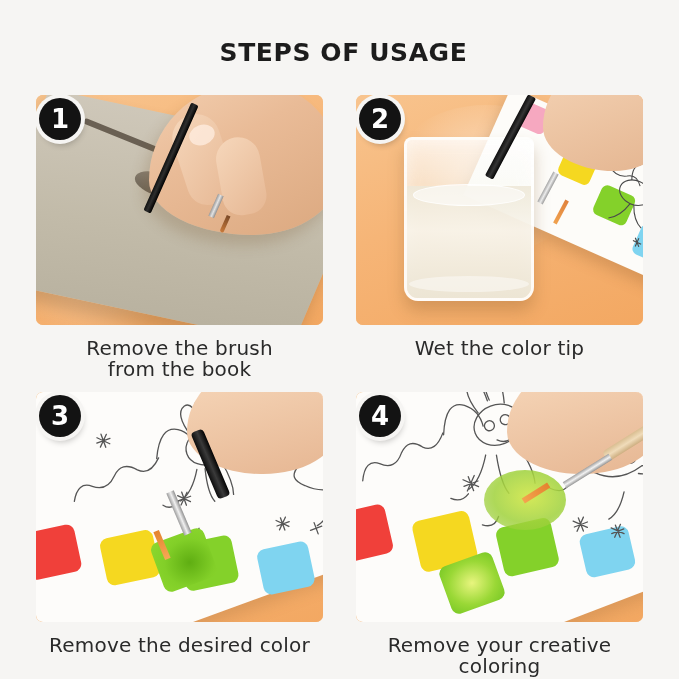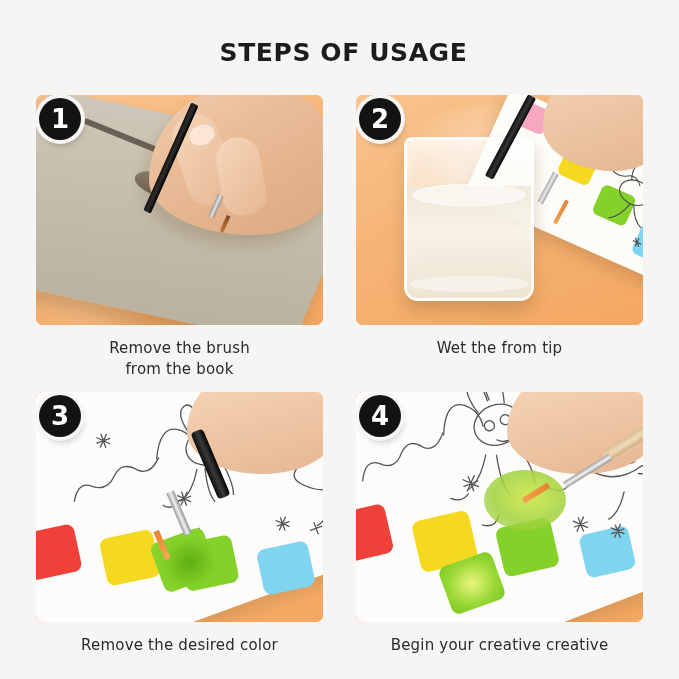--- a/index.html
+++ b/index.html
@@ -65,21 +65,21 @@
     font-weight: 700;
     display: flex;
     align-items: center;
     justify-content: center;
     z-index: 40;
     box-shadow: 0 0 0 4px #f6f5f3, 2px 5px 6px rgba(0,0,0,0.22);
   }
   .caption {
     margin-top: 13px;
     text-align: center;
-    font-size: 15px;
+    font-size: 20px;
     line-height: 21px;
     color: #2a2a2a;
     letter-spacing: 0.2px;
     white-space: pre-line;
   }
 
   
   .orange-bg {
     position: absolute;
     inset: 0;
@@ -469,21 +469,21 @@
         <div class="tip2"></div>
 
         <div class="glass">
           <div class="water"></div>
           <div class="water-top"></div>
           <div class="glass-base"></div>
         </div>
 
         <div class="badge">2</div>
       </div>
-      <div class="caption">Wet the from tip</div>
+      <div class="caption">Wet the color tip</div>
     </div>
 
     <div class="step s3">
       <div class="photo">
         <div class="orange-bg"></div>
 
         <div class="sheet">
           <svg class="doodle" style="left:92px;top:100px;width:330px;height:180px;" viewBox="0 0 330 180">
             <g fill="none" stroke="#555" stroke-width="1.3" stroke-linecap="round">
               <path d="M8 64 q10 -18 22 -8 q12 10 24 -2 q12 -12 24 2 q10 10 24 -4"></path>
@@ -569,17 +569,17 @@
 
         <div class="painted-square"></div>
         <div class="painted-blob"></div>
         <div class="hand3"></div>
         <div class="brush4"></div>
         <div class="ferrule4"></div>
         <div class="tip4"></div>
 
         <div class="badge">4</div>
       </div>
-      <div class="caption">Begin your creative creative</div>
+      <div class="caption">Remove your creative coloring</div>
     </div>
 
   </div>
 </div>
 
 </body></html>

